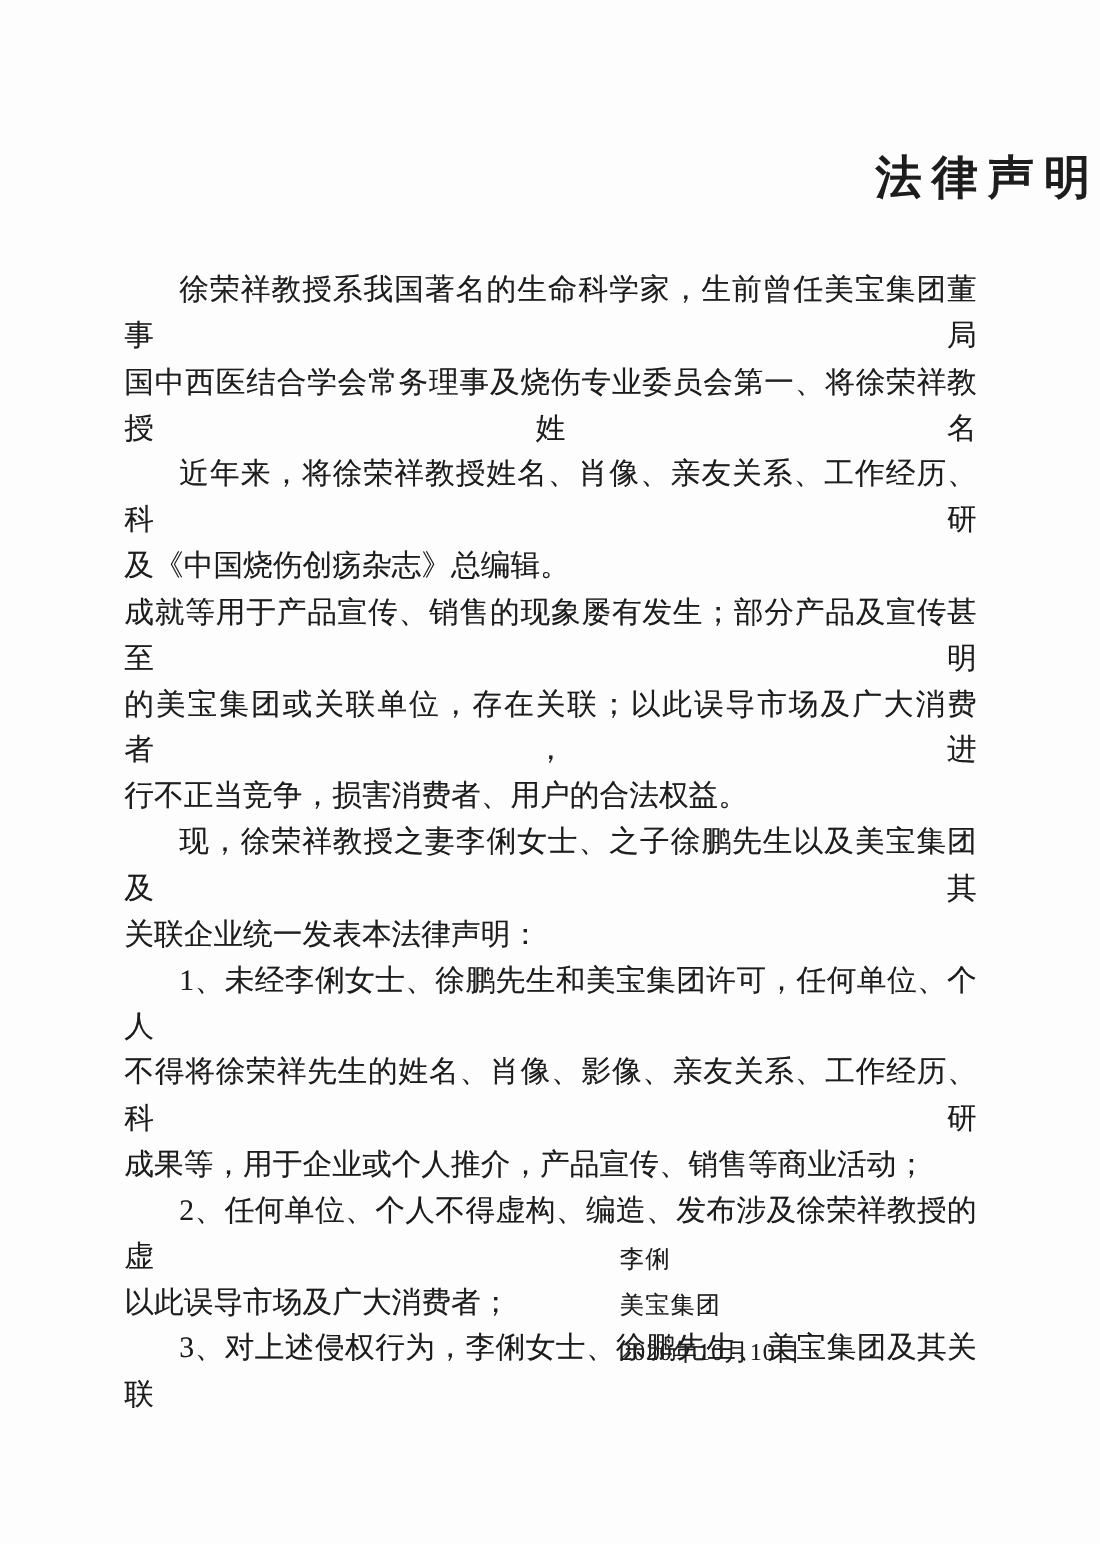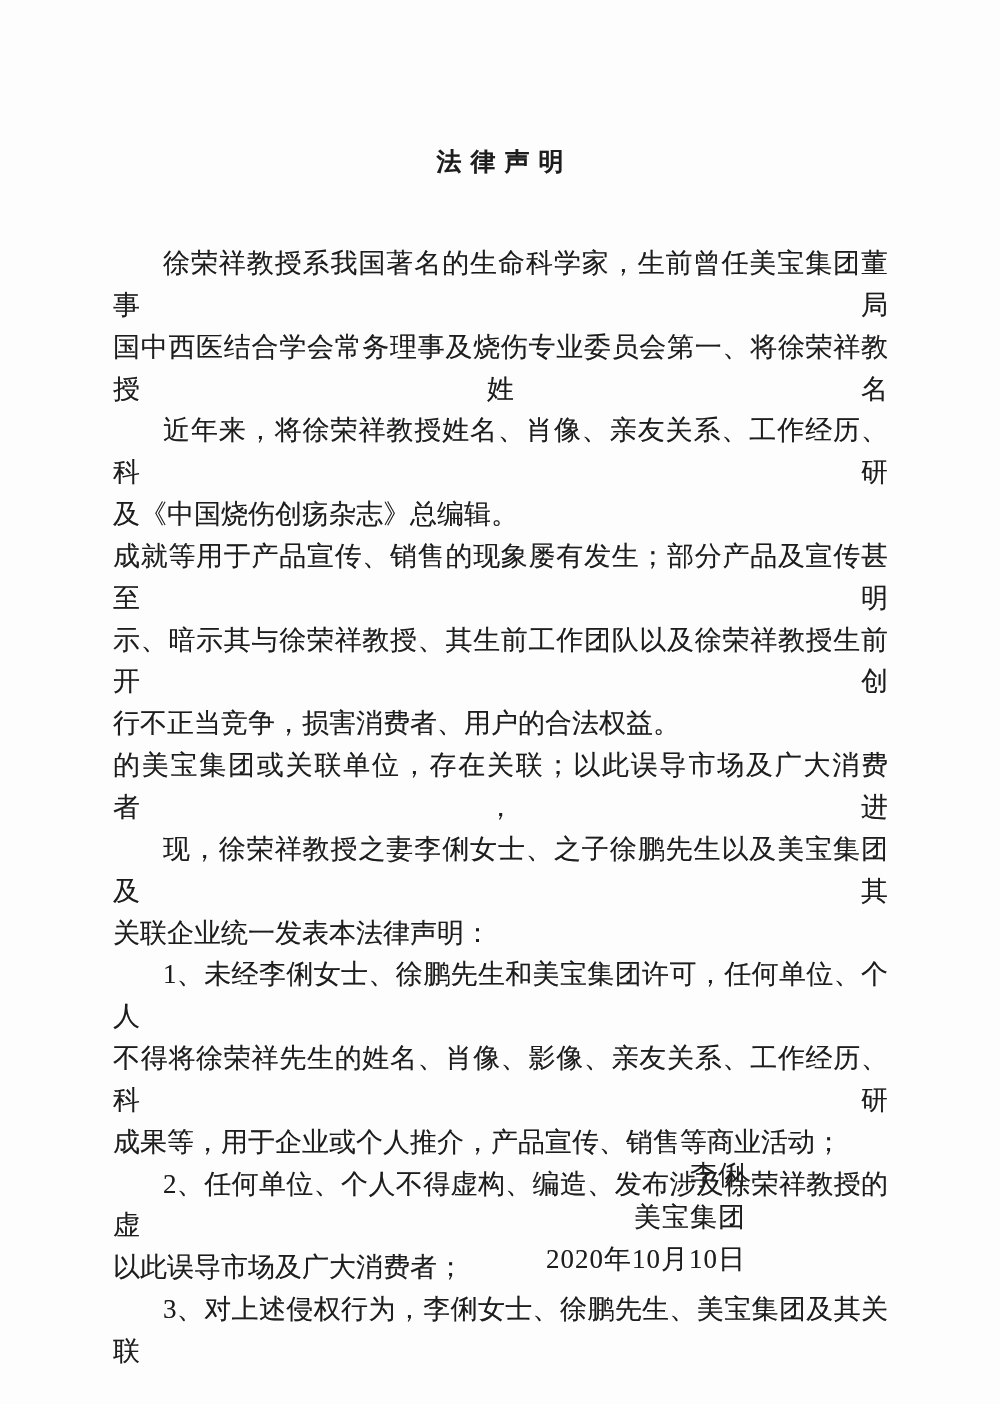--- a/index.html
+++ b/index.html
@@ -16,22 +16,22 @@
     font-family: "Liberation Serif", "DejaVu Serif", serif;
     overflow: hidden;
     text-shadow: 0 0 0.6px rgba(40,40,40,0.45);
   }
   .title {
     position: absolute;
     top: 139px;
     left: 0;
     width: 1000px;
     margin: 0;
-    text-align: center;
-    font-size: 25px;
+    text-align: right;
+    font-size: 42px;
     line-height: 46px;
     font-weight: 700;
     letter-spacing: 9px;
     text-indent: 9px;
   }
   .body {
     position: absolute;
     top: 243px;
     left: 113px;
     width: 775px;
@@ -44,47 +44,46 @@
     text-justify: inter-character;
   }
   .line.last {
     text-align-last: left;
   }
   .line.first {
     text-indent: 50px;
   }
   .sign {
     position: absolute;
-    top: 1155px;
+    top: 1124px;
     left: 646px;
     transform: translateX(-50%);
-    text-align: right;
-    font-size: 27px;
+    text-align: left;
+    font-size: 22px;
     line-height: 41.9px;
     white-space: nowrap;
   }
   .sign-line {
     letter-spacing: 1px;
   }
 </style>
 </head>
 <body>
 
 <div class="page">
   <h1 class="title">法律声明</h1>
 
   <div class="body">
       <div class="line first">徐荣祥教授系我国著名的生命科学家，生前曾任美宝集团董事局</div>
       <div class="line">国中西医结合学会常务理事及烧伤专业委员会第一、将徐荣祥教授姓名</div>
       <div class="line first">近年来，将徐荣祥教授姓名、肖像、亲友关系、工作经历、科研</div>
       <div class="line last">及《中国烧伤创疡杂志》总编辑。</div>
       <div class="line">成就等用于产品宣传、销售的现象屡有发生；部分产品及宣传甚至明</div>
-      <div class="line">示、暗示其与徐荣祥教授、其生前工作团队以及徐荣祥教授生前开创</div>
+      <div class="line">的美宝集团或关联单位，存在关联；以此误导市场及广大消费者，进</div>
       <div class="line last">行不正当竞争，损害消费者、用户的合法权益。</div>
-      <div class="line">的美宝集团或关联单位，存在关联；以此误导市场及广大消费者，进</div>
       <div class="line first">现，徐荣祥教授之妻李俐女士、之子徐鹏先生以及美宝集团及其</div>
       <div class="line last">关联企业统一发表本法律声明：</div>
       <div class="line first">1、未经李俐女士、徐鹏先生和美宝集团许可，任何单位、个人</div>
       <div class="line">不得将徐荣祥先生的姓名、肖像、影像、亲友关系、工作经历、科研</div>
       <div class="line last">成果等，用于企业或个人推介，产品宣传、销售等商业活动；</div>
       <div class="line first">2、任何单位、个人不得虚构、编造、发布涉及徐荣祥教授的虚</div>
       <div class="line last">以此误导市场及广大消费者；</div>
       <div class="line first">3、对上述侵权行为，李俐女士、徐鹏先生、美宝集团及其关联</div>
     </div>
 

